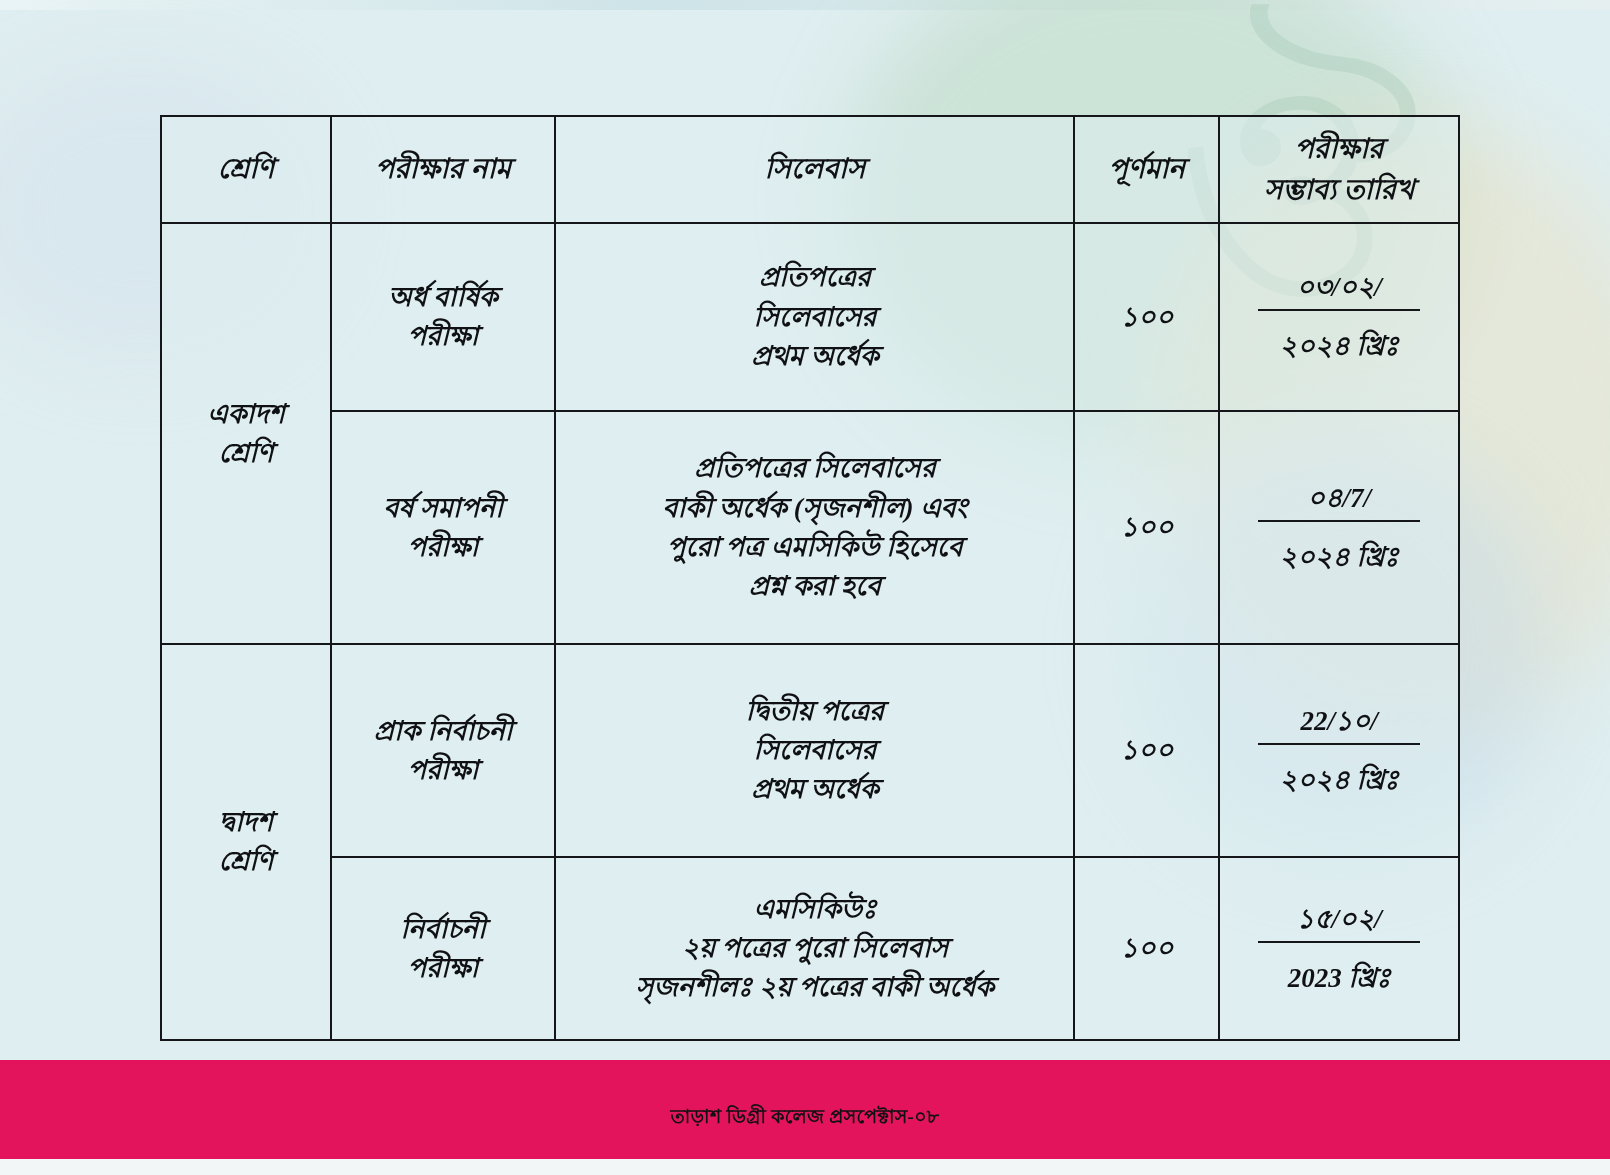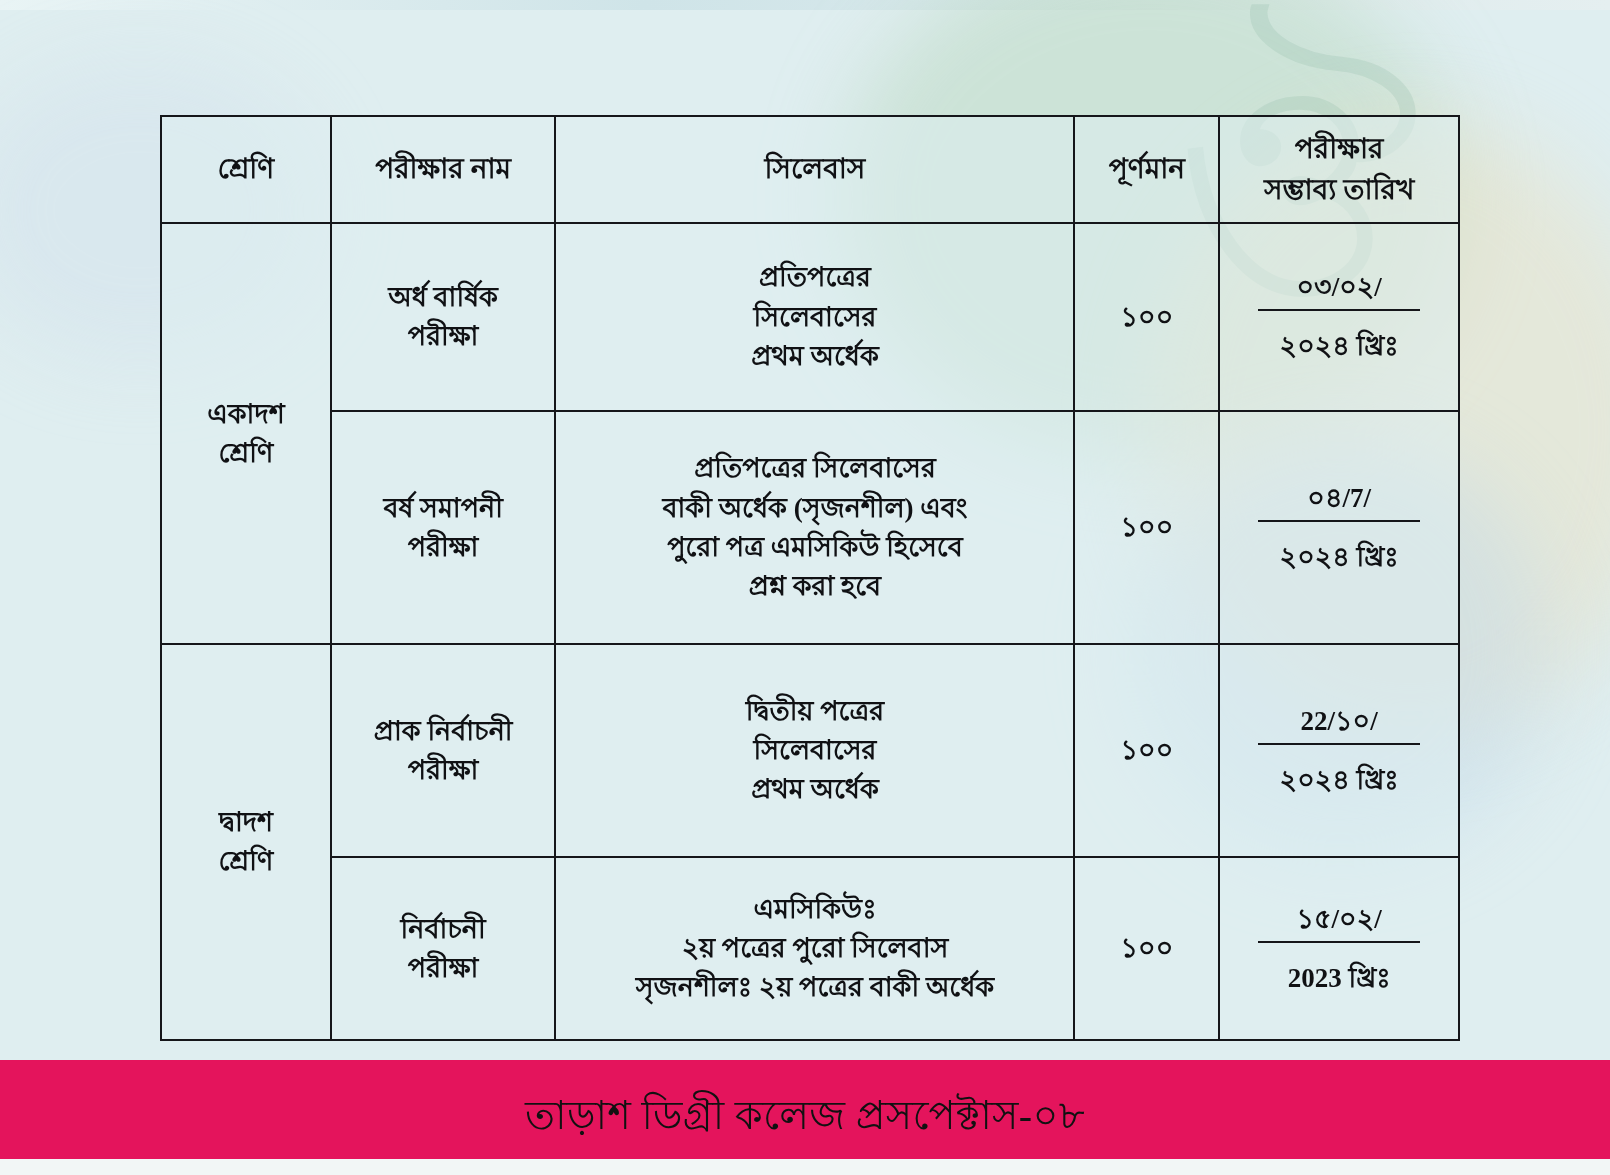--- a/index.html
+++ b/index.html
@@ -86,20 +86,21 @@
     position: absolute;
     left: 160px;
     top: 115px;
     width: 1300px;
   }
 
   table.syllabus {
     border-collapse: collapse;
     width: 100%;
     background: rgba(223, 238, 240, 0.55);
+    font-style: italic;
   }
   table.syllabus td,
   table.syllabus th {
     border: 2.5px solid #15161a;
     color: #101114;
     font-size: 27px;
     font-weight: bold;
     text-align: center;
     vertical-align: middle;
     padding: 8px 6px;
@@ -147,22 +148,22 @@
     bottom: 0;
     width: 100%;
     height: 115px;
     background: #e4145c;
     display: flex;
     align-items: center;
     justify-content: center;
   }
   .footer-bar .inner {
     color: #111;
-    font-size: 40px;
-    font-weight: normal;
+    font-size: 19px;
+    font-weight: bold;
     letter-spacing: 0.3px;
   }
   .footer-white-edge {
     position: absolute;
     left: 0;
     bottom: 0;
     width: 100%;
     height: 16px;
     background: #f2f6f6;
   }

